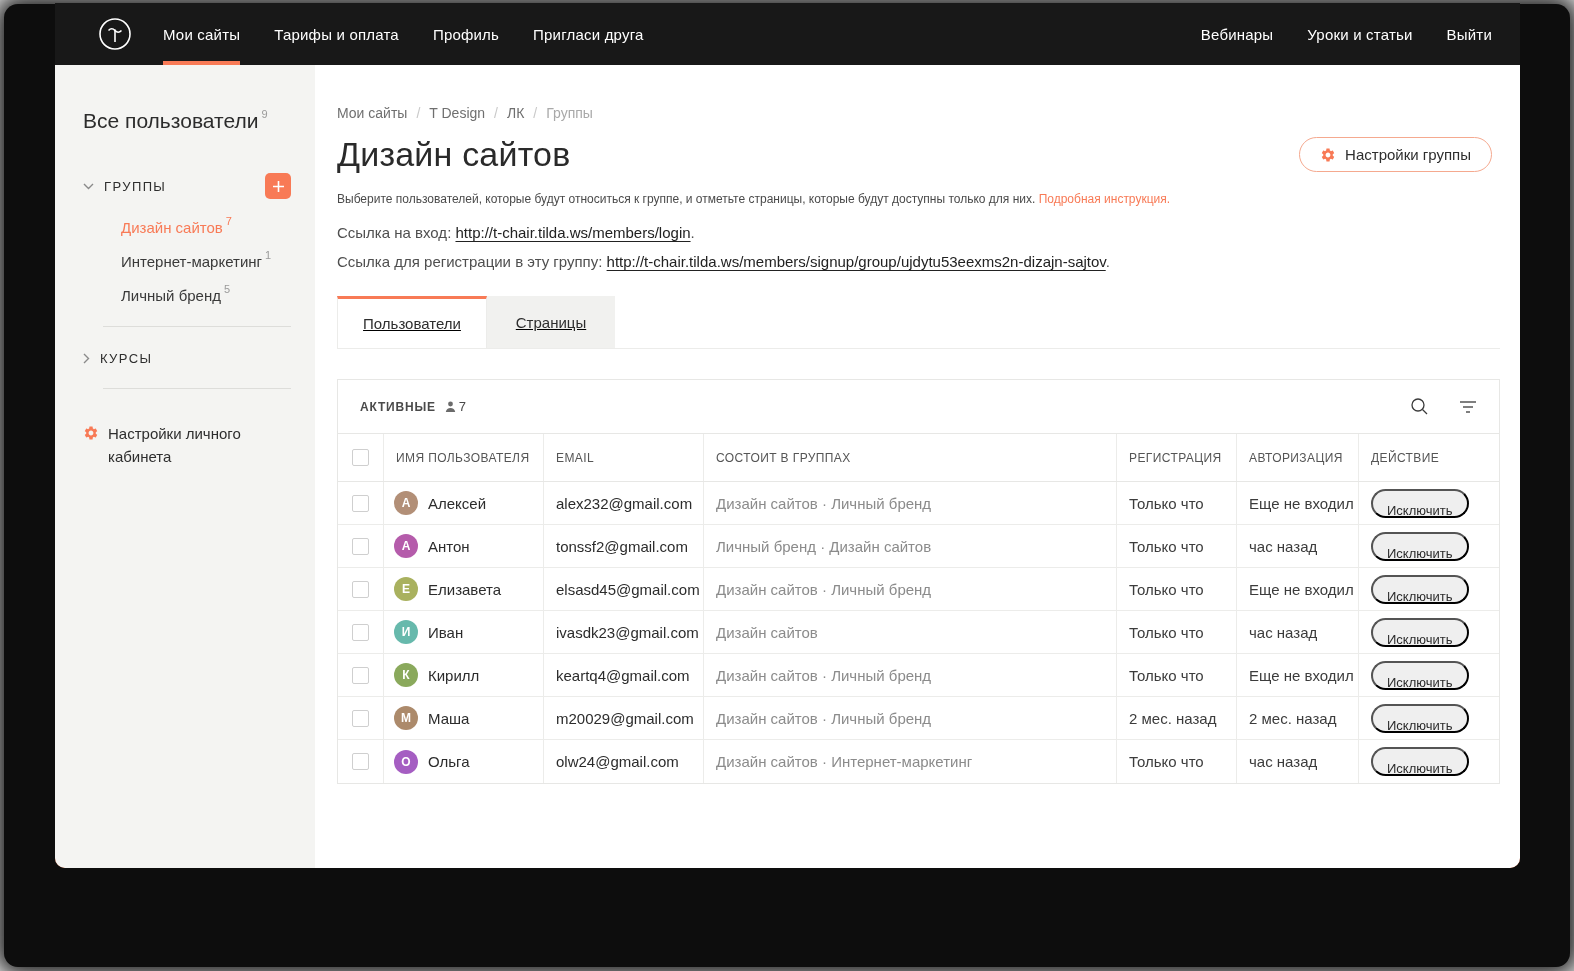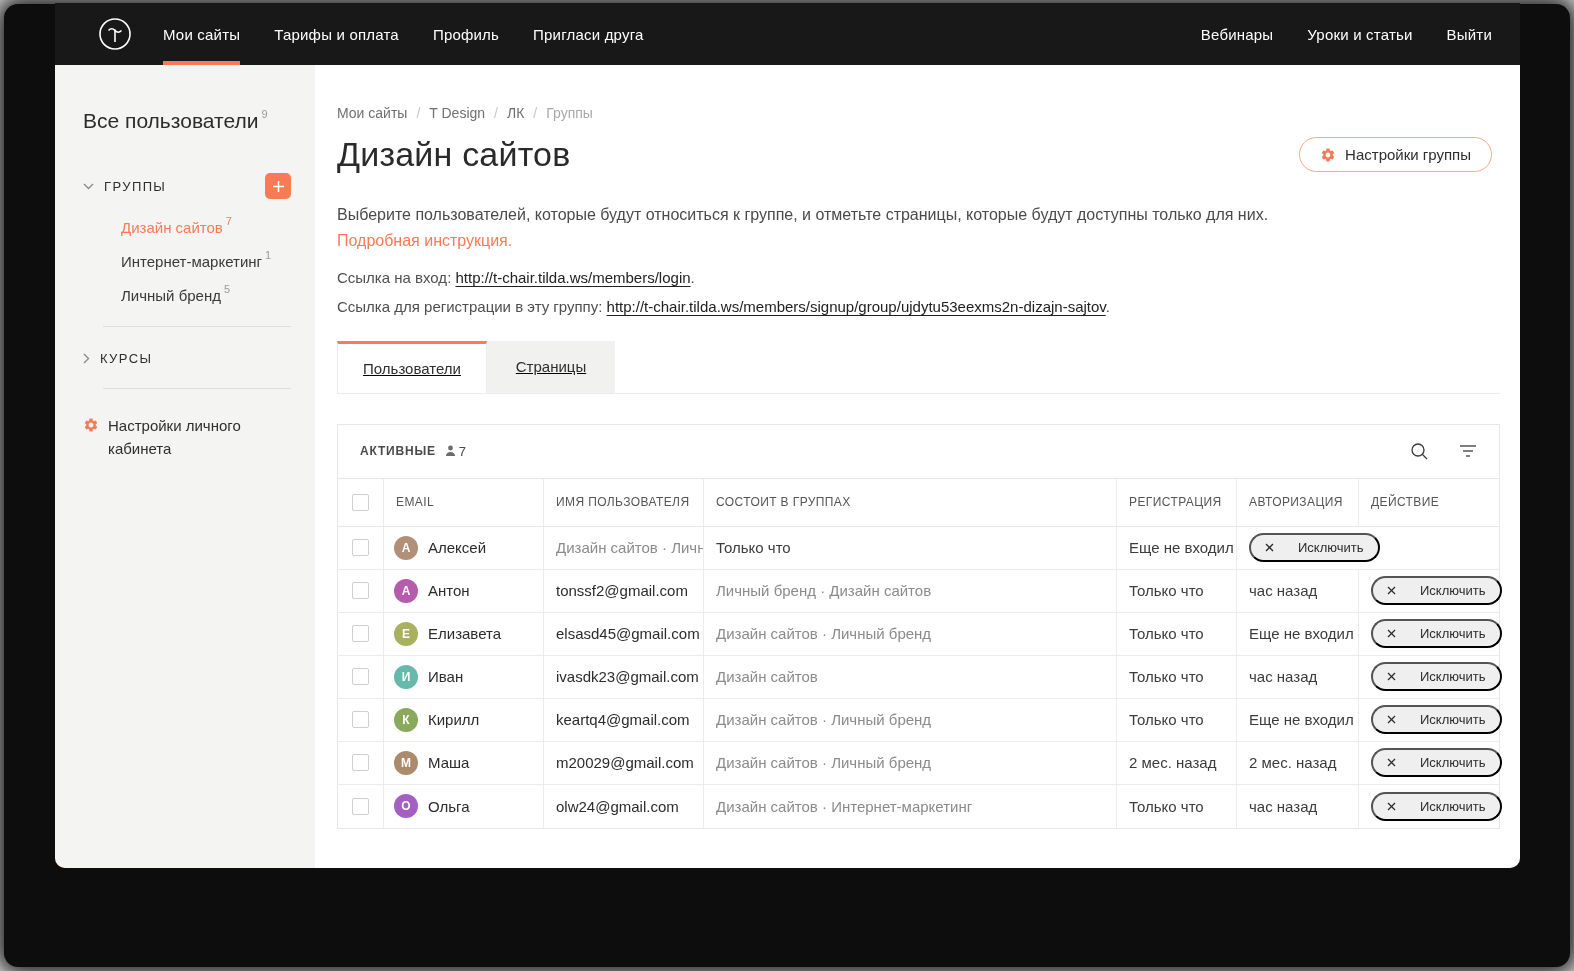--- a/index.html
+++ b/index.html
@@ -34,35 +34,35 @@
   .groups-head { display:flex; align-items:center; margin-top:40px; }
   .sec-label { font-size:13px; letter-spacing:1.4px; color:#2e2e2e; margin-left:10px; }
   .plus-btn { margin-left:auto; width:26px; height:26px; border-radius:5px; background:var(--accent);
               display:flex; align-items:center; justify-content:center; cursor:pointer; }
   .group-list { list-style:none; margin-top:18px; padding-left:38px; }
   .group-list li { font-size:15px; color:#3a3a3a; margin-bottom:15px; cursor:pointer; }
   .group-list li.active { color:var(--accent); }
   .group-list li.active sup.cnt { color:var(--accent); }
   .side-divider { border:none; border-top:1px solid #ddddda; margin:22px 0 0 20px; }
   .courses-head { display:flex; align-items:center; margin-top:24px; }
-  .settings-link { display:flex; align-items:flex-start; gap:9px; margin-top:26px;
+  .settings-link { display:flex; align-items:flex-start; gap:9px; margin-top:34px;
                    font-size:15px; line-height:1.5; color:#2e2e2e; width:200px; cursor:pointer; }
   .settings-link .gear { flex:none; margin-top:2px; }
 
   
   .breadcrumb { margin-top:40px; font-size:14px; color:#6f6f6f; display:flex; align-items:center; }
   .breadcrumb .sep { color:#c9c9c9; margin:0 9px; }
   .breadcrumb .crumb { cursor:pointer; }
   .breadcrumb .crumb.last { color:#a9a9a9; cursor:default; }
   .title-row { display:flex; align-items:center; justify-content:space-between; margin-top:14px; }
   .page-title { font-size:34px; font-weight:500; color:#2a2a2a; letter-spacing:.2px; }
   .group-settings-btn { display:flex; align-items:center; gap:9px; height:35px; padding:0 20px;
         border:1px solid #f5a98f; border-radius:18px; background:#fff; font-size:15px; color:#2e2e2e;
         cursor:pointer; margin-right:8px; }
-  .desc { margin-top:28px; font-size:16px; line-height:1.62; color:#4a4a4a; max-width:1000px; }
+  .desc { margin-top:16px; font-size:12px; line-height:1.62; color:#4a4a4a; max-width:1000px; }
   .desc a { color:var(--accent); text-decoration:none; cursor:pointer; }
   .link-line { margin-top:15px; font-size:15px; color:#4f4f4f; }
   .link-line + .link-line { margin-top:12px; }
   .link-line a { color:#222; text-decoration:underline; text-underline-offset:3px; cursor:pointer; }
 
   
   .tabs { display:flex; margin-top:26px; border-bottom:1px solid #ececea;text-decoration:underline; }
   .tab { height:52px; display:flex; align-items:center; justify-content:center;
          font-size:15px; color:#2e2e2e; cursor:pointer; }
   .tab.active { width:150px; background:#fff; border-top:3px solid var(--accent);
@@ -90,23 +90,23 @@
   .cell-check { justify-content:center; }
   .checkbox { width:17px; height:17px; border:1px solid #cfcfcf; border-radius:2px;
               background:#fff; cursor:pointer; }
   .cell-name { gap:10px; padding-left:10px !important; }
   .avatar { width:24px; height:24px; border-radius:50%; color:#fff; font-size:12px; font-weight:700;
             display:flex; align-items:center; justify-content:center; flex:none; }
   .name { font-size:15px; color:#2c2c2c; white-space:nowrap; }
   .email { font-size:15px; color:#2c2c2c; white-space:nowrap; overflow:hidden; }
   .groups-cell { font-size:15px; color:#8b8b8b; white-space:nowrap; overflow:hidden; }
   .time-cell { font-size:15px; color:#3c3c3c; white-space:nowrap; }
-  .exclude-btn { display:inline-flex; align-items:center; gap:24px; height:29px; padding:0 14px;
+  .exclude-btn { display:inline-flex; align-items:center; gap:12px; height:29px; padding:0 14px;
                  background:#efefef; border-radius:15px; font-size:13px; color:#2c2c2c;
-                 cursor:pointer; white-space:nowrap; }
+                 cursor:pointer; white-space:nowrap;flex-direction:column; }
 
   svg { display:block; }
 </style>
 </head>
 <body>
 
 <div class="stage">
   <div class="bg-black"></div>
 
   <div class="window">
@@ -242,36 +242,37 @@
                     <line x1="7" y1="12" x2="11" y2="12"></line>
                   </svg>
               </span>
             </div>
           </div>
 
           <div class="tgrid thead">
             <div class="cell-check">
                 <span class="checkbox"></span>
               </div>
+            <div>ИМЯ ПОЛЬЗОВАТЕЛЯ</div>
             <div>EMAIL</div>
-            <div>ИМЯ ПОЛЬЗОВАТЕЛЯ</div>
             <div>СОСТОИТ В ГРУППАХ</div>
             <div>РЕГИСТРАЦИЯ</div>
             <div>АВТОРИЗАЦИЯ</div>
             <div>ДЕЙСТВИЕ</div>
           </div>
 
           <div class="tgrid trow">
             <div class="cell-check">
                 <span class="checkbox"></span>
               </div>
             <div class="cell-name">
                 <span class="avatar" style="background-color: rgb(178, 143, 119);">А</span>
                 <span class="name">Алексей</span>
               </div>
+            <div class="email">alex232@gmail.com</div>
             <div class="groups-cell">Дизайн сайтов · Личный бренд</div>
             <div class="time-cell">Только что</div>
             <div class="time-cell">Еще не входил</div>
             <div>
                 <button class="exclude-btn">
                   <svg width="9" height="9" viewBox="0 0 9 9" stroke="#2c2c2c" stroke-width="1.3">
                     <line x1="1" y1="1" x2="8" y2="8"></line>
                     <line x1="8" y1="1" x2="1" y2="8"></line>
                   </svg>
                   <span>Исключить</span>

